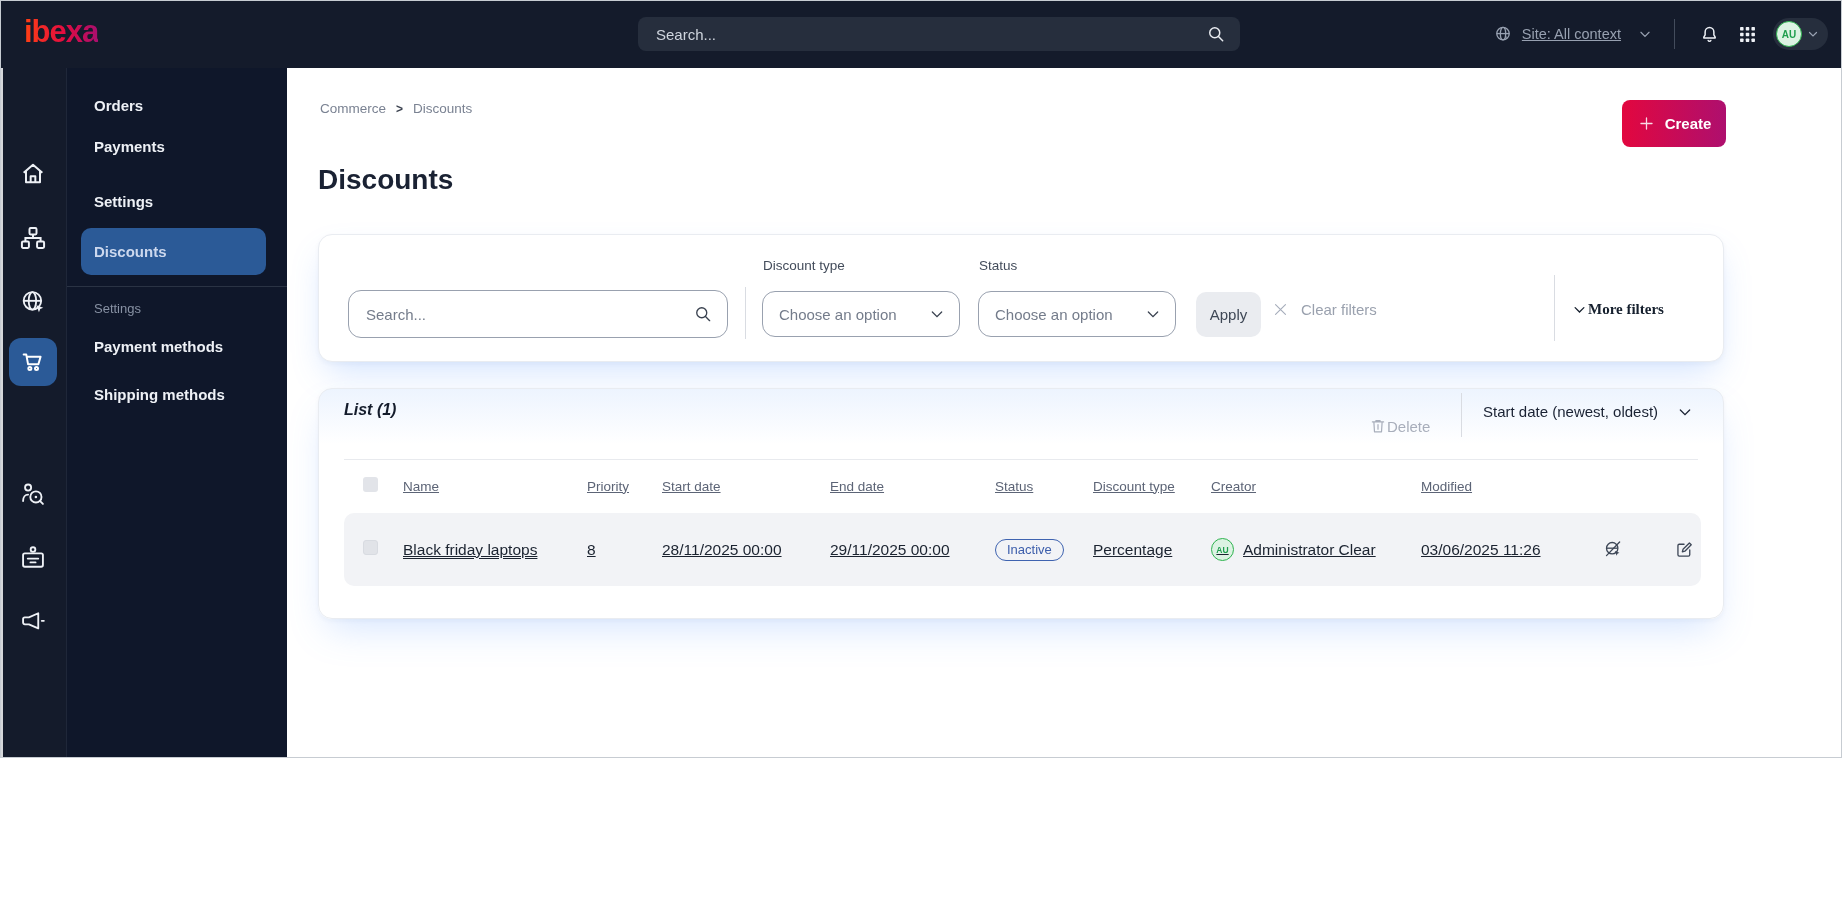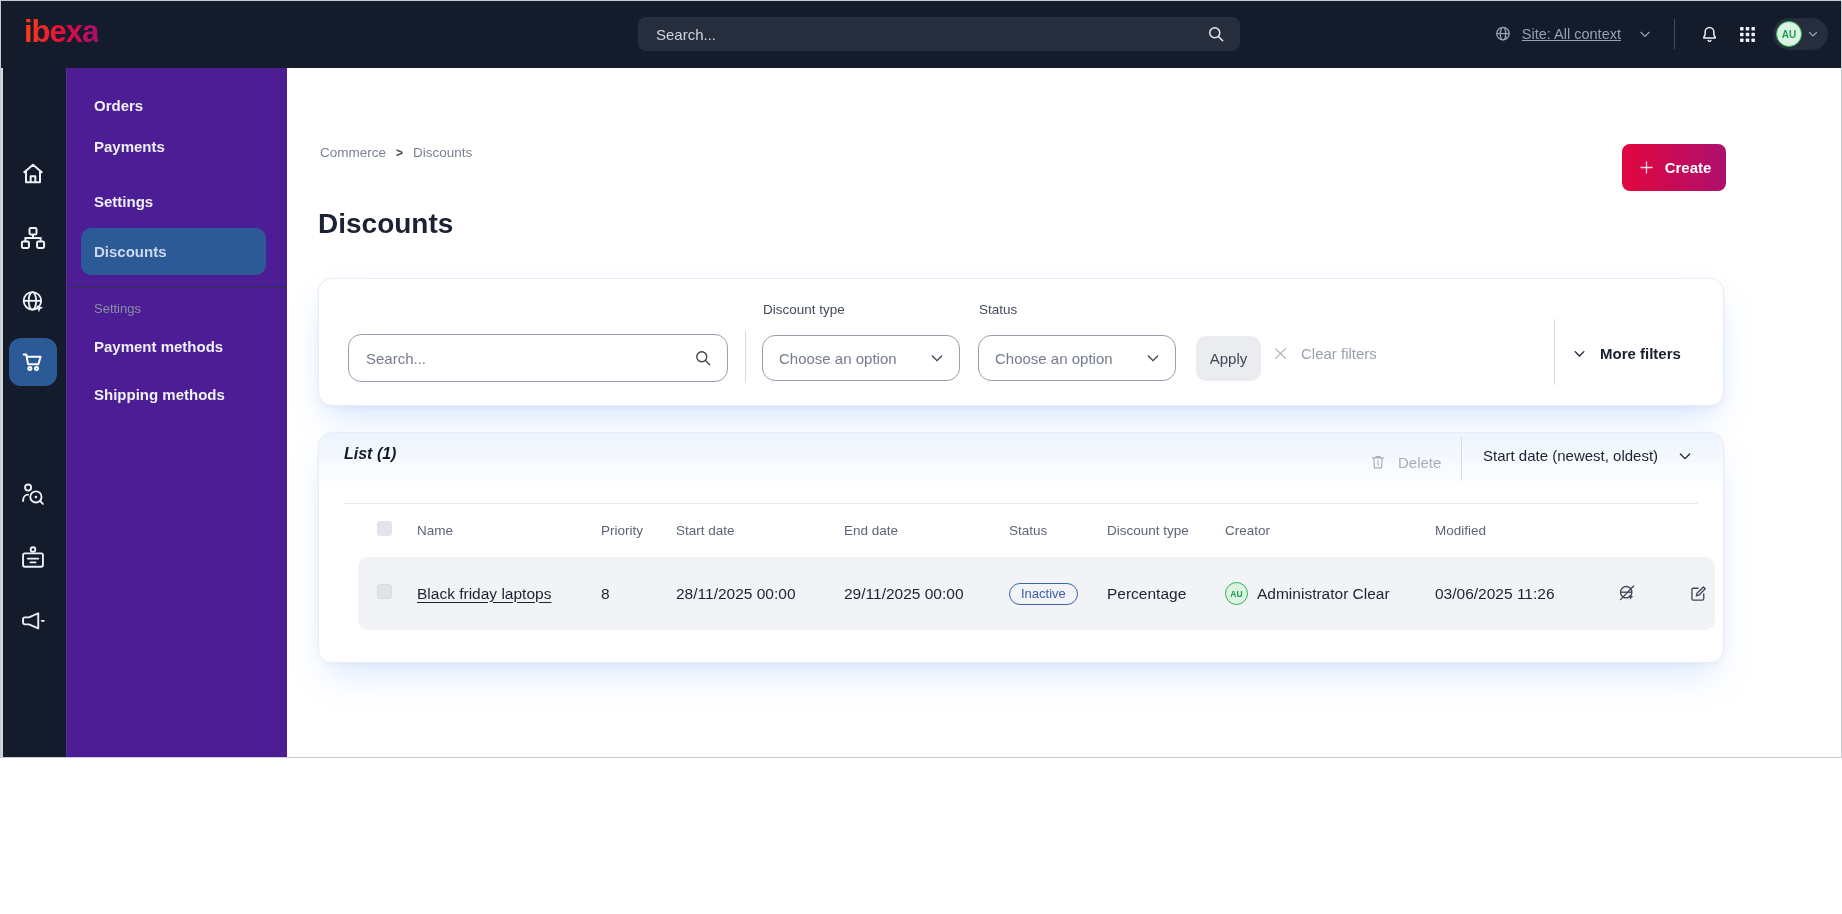--- a/index.html
+++ b/index.html
@@ -32,29 +32,29 @@
   .rail { position:absolute; top:68px; left:0; width:66px; bottom:0; background:#141b2b; }
   .edge-strip { position:absolute; left:0; top:0; bottom:0; width:3px; background:#d5d7da; }
   .rail-item { position:absolute; left:0; width:66px; display:flex; justify-content:center; color:#eef1f6; cursor:pointer; }
   .rail-item svg { width:28px; height:28px; }
   .rail-active { position:absolute; left:9px; width:48px; height:48px; background:#2b5a97; border-radius:12px;
                  display:flex; align-items:center; justify-content:center; color:#fff; cursor:pointer; }
   .rail-active svg { width:28px; height:28px; }
   .rail-div { position:absolute; left:13px; width:40px; height:1px; background:rgba(255,255,255,.22); }
 
   
-  .subnav { position:absolute; top:68px; left:66px; width:221px; bottom:0; background:#4c1d95; border-left:1px solid rgba(255,255,255,.07); }
+  .subnav { position:absolute; top:68px; left:66px; width:221px; bottom:0; background:#0f172a; border-left:1px solid rgba(255,255,255,.07); }
   .sn-item { position:absolute; left:27px; right:10px; color:#eef1f6; font-size:15px; font-weight:600; cursor:pointer; }
   .sn-pill { position:absolute; left:14px; width:185px; height:47px; background:#2b5a97; border-radius:10px;
              display:flex; align-items:center; padding-left:13px; color:#ccd8ee; font-size:15px; font-weight:600; cursor:pointer; }
   .sn-div { position:absolute; left:0; right:0; height:1px; background:#2a3344; }
   .sn-section { position:absolute; left:27px; color:#8791a3; font-size:13px; }
 
   
-  .main { position:absolute; left:287px; top:68px; right:0; bottom:0; background:#fff;margin-top:44px; }
+  .main { position:absolute; left:287px; top:68px; right:0; bottom:0; background:#fff; }
   .crumbs { position:absolute; left:33px; top:33px; font-size:13.5px; color:#7a8292; display:flex; gap:10px; align-items:center; }
   .crumbs .sep { color:#3c4350; font-weight:700; font-size:12px; }
   .crumbs .crumb { cursor:pointer; }
   .create-btn { position:absolute; right:116px; top:32px; width:104px; height:47px; border:none; border-radius:8px;
                 background:linear-gradient(90deg,#e2073f 0%,#ae0f6e 100%); color:#fff; font-size:15px; font-weight:600;
                 display:flex; align-items:center; justify-content:center; gap:9px; cursor:pointer; font-family:inherit; }
   .create-btn svg { width:19px; height:19px; opacity:.85; }
   .page-title { position:absolute; left:31px; top:96px; font-size:28px; font-weight:700; color:#1a2233; }
 
   
@@ -70,40 +70,40 @@
   .f-label { position:absolute; font-size:13.5px; color:#434c5b; }
   .f-select { position:absolute; width:198px; height:46px; border:1px solid #99a1af; border-radius:13px; background:#fff;
               display:flex; align-items:center; justify-content:space-between; padding:0 14px 0 16px; cursor:pointer; }
   .f-select .val { font-size:15px; color:#747c8b; }
   .f-select svg { width:16px; height:16px; color:#39414f; }
   .apply-btn { position:absolute; left:877px; top:57px; width:65px; height:45px; background:#eaecf0; border:none;
                border-radius:10px; font-size:15px; color:#3f4856; cursor:pointer; font-family:inherit; }
   .clear-btn { position:absolute; left:953px; top:66px; display:flex; align-items:center; gap:12px; color:#9aa1ae;
                font-size:15px; cursor:pointer; }
   .clear-btn svg { width:17px; height:17px; color:#a6adbb; }
-  .more-filters { position:absolute; left:1253px; top:66px; display:flex; align-items:center; gap:13px; color:#16202e;
-                  font-size:15px; font-weight:700; cursor:pointer; }
+  .more-filters { position:absolute; left:1253px; top:66px; display:flex; align-items:center; gap:1px; color:#16202e;
+                  font-size:15px; font-weight:700; cursor:pointer;font-family:Liberation Serif, serif; }
   .more-filters svg { width:15px; height:15px; }
 
   
   .list-card { position:absolute; left:31px; top:320px; width:1406px; height:231px;
                background:linear-gradient(180deg,#edf4fe 0%,#ffffff 24%); border:1px solid #e9ecf1; border-radius:14px;
                box-shadow:0 18px 38px -10px rgba(90,150,255,.26), 0 2px 5px rgba(20,40,90,.04); }
   .list-title { position:absolute; left:25px; top:12px; font-size:16px; font-weight:700; color:#141c2b;font-style:italic; }
-  .delete-btn { position:absolute; left:1050px; top:20px; display:flex; align-items:center; gap:11px; color:#a8aebb;
+  .delete-btn { position:absolute; left:1050px; top:28px; display:flex; align-items:center; gap:0; color:#a8aebb;
                 font-size:15px; cursor:pointer; }
   .delete-btn svg { width:18px; height:18px; }
   .lc-div { position:absolute; left:1142px; top:4px; width:1px; height:44px; background:#d9dce2; }
   .sort-btn { position:absolute; left:1164px; top:14px; display:flex; align-items:center; gap:19px; color:#1a2233;
               font-size:15px; cursor:pointer; }
   .sort-btn svg { width:16px; height:16px; }
   .lc-hr { position:absolute; left:25px; right:25px; top:70px; height:1px; background:#e8eaee; }
 
-  .tgrid { position:absolute; left:39px; width:1357px; display:grid; align-items:center;
-           grid-template-columns:59px 184px 75px 168px 165px 98px 118px 210px 182px 1fr; }
+  .tgrid { position:absolute; left:25px; width:1357px; display:grid; align-items:center;
+           grid-template-columns:59px 184px 75px 168px 165px 98px 118px 210px 182px 1fr;text-decoration:underline; }
   .thead { top:78px; height:38px; font-size:13.5px; color:#5c6476; }
   .trow  { top:124px; height:73px; background:#f2f3f6; border-radius:10px; font-size:15.5px; color:#1b2330; }
   .cb { width:15px; height:15px; border-radius:3px; background:#e2e4e9; margin-left:19px; cursor:pointer; }
   .trow .cb { background:#e1e3e8; border:1px solid #d8dbe1; }
   .name-link { text-decoration:underline; text-underline-offset:3px; cursor:pointer; font-weight:500; justify-self:start; }
   .badge { justify-self:start; border:1px solid #3f63b0; color:#3b5dab; font-size:13px; border-radius:12px;
            padding:2.5px 11px; }
   .creator-cell { display:flex; align-items:center; gap:9px; font-weight:500; }
   .row-avatar { width:23px; height:23px; border-radius:50%; background:#dcf3e3; border:1.5px solid #2fb34f; flex:0 0 auto;
                 display:flex; align-items:center; justify-content:center; font-size:8.5px; font-weight:700; color:#1f9e4e; }

